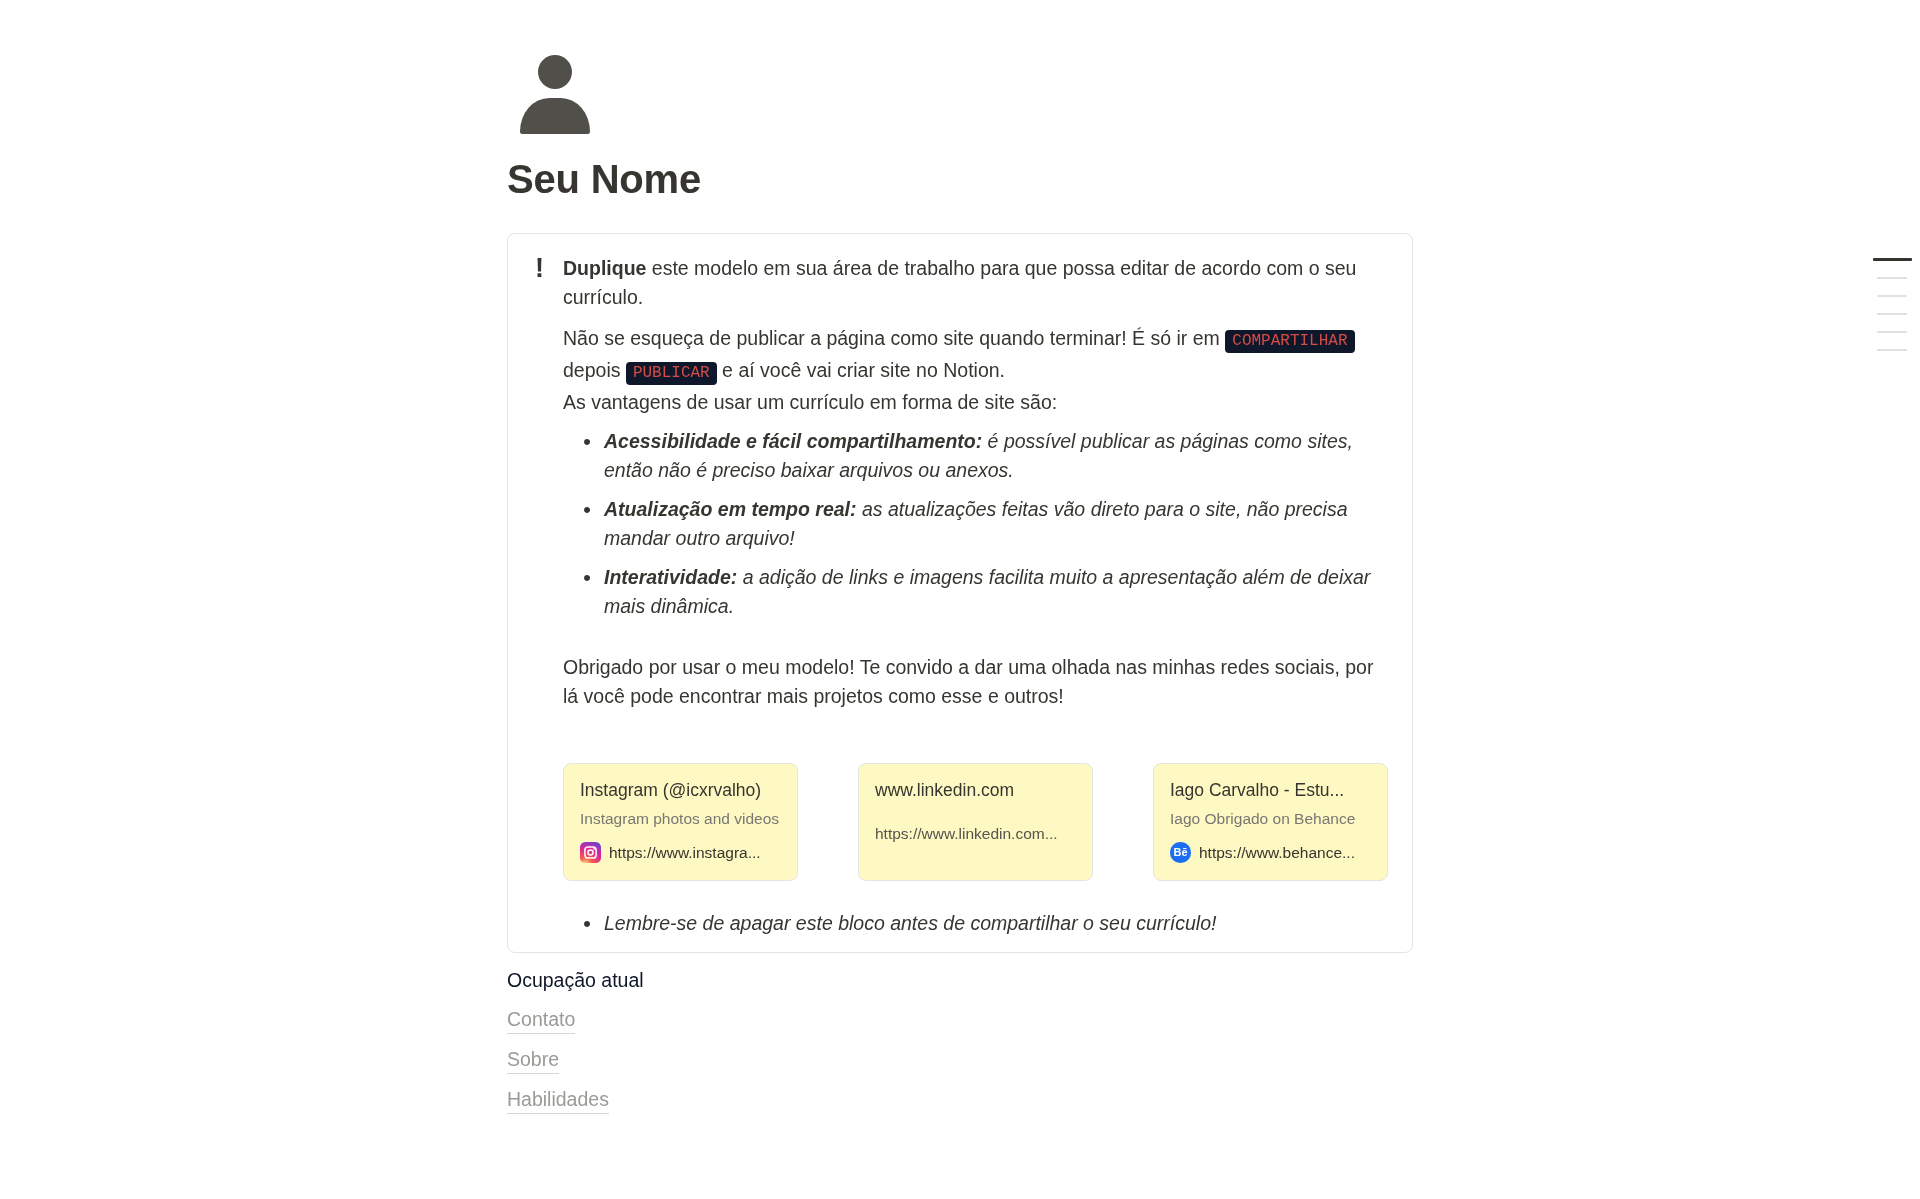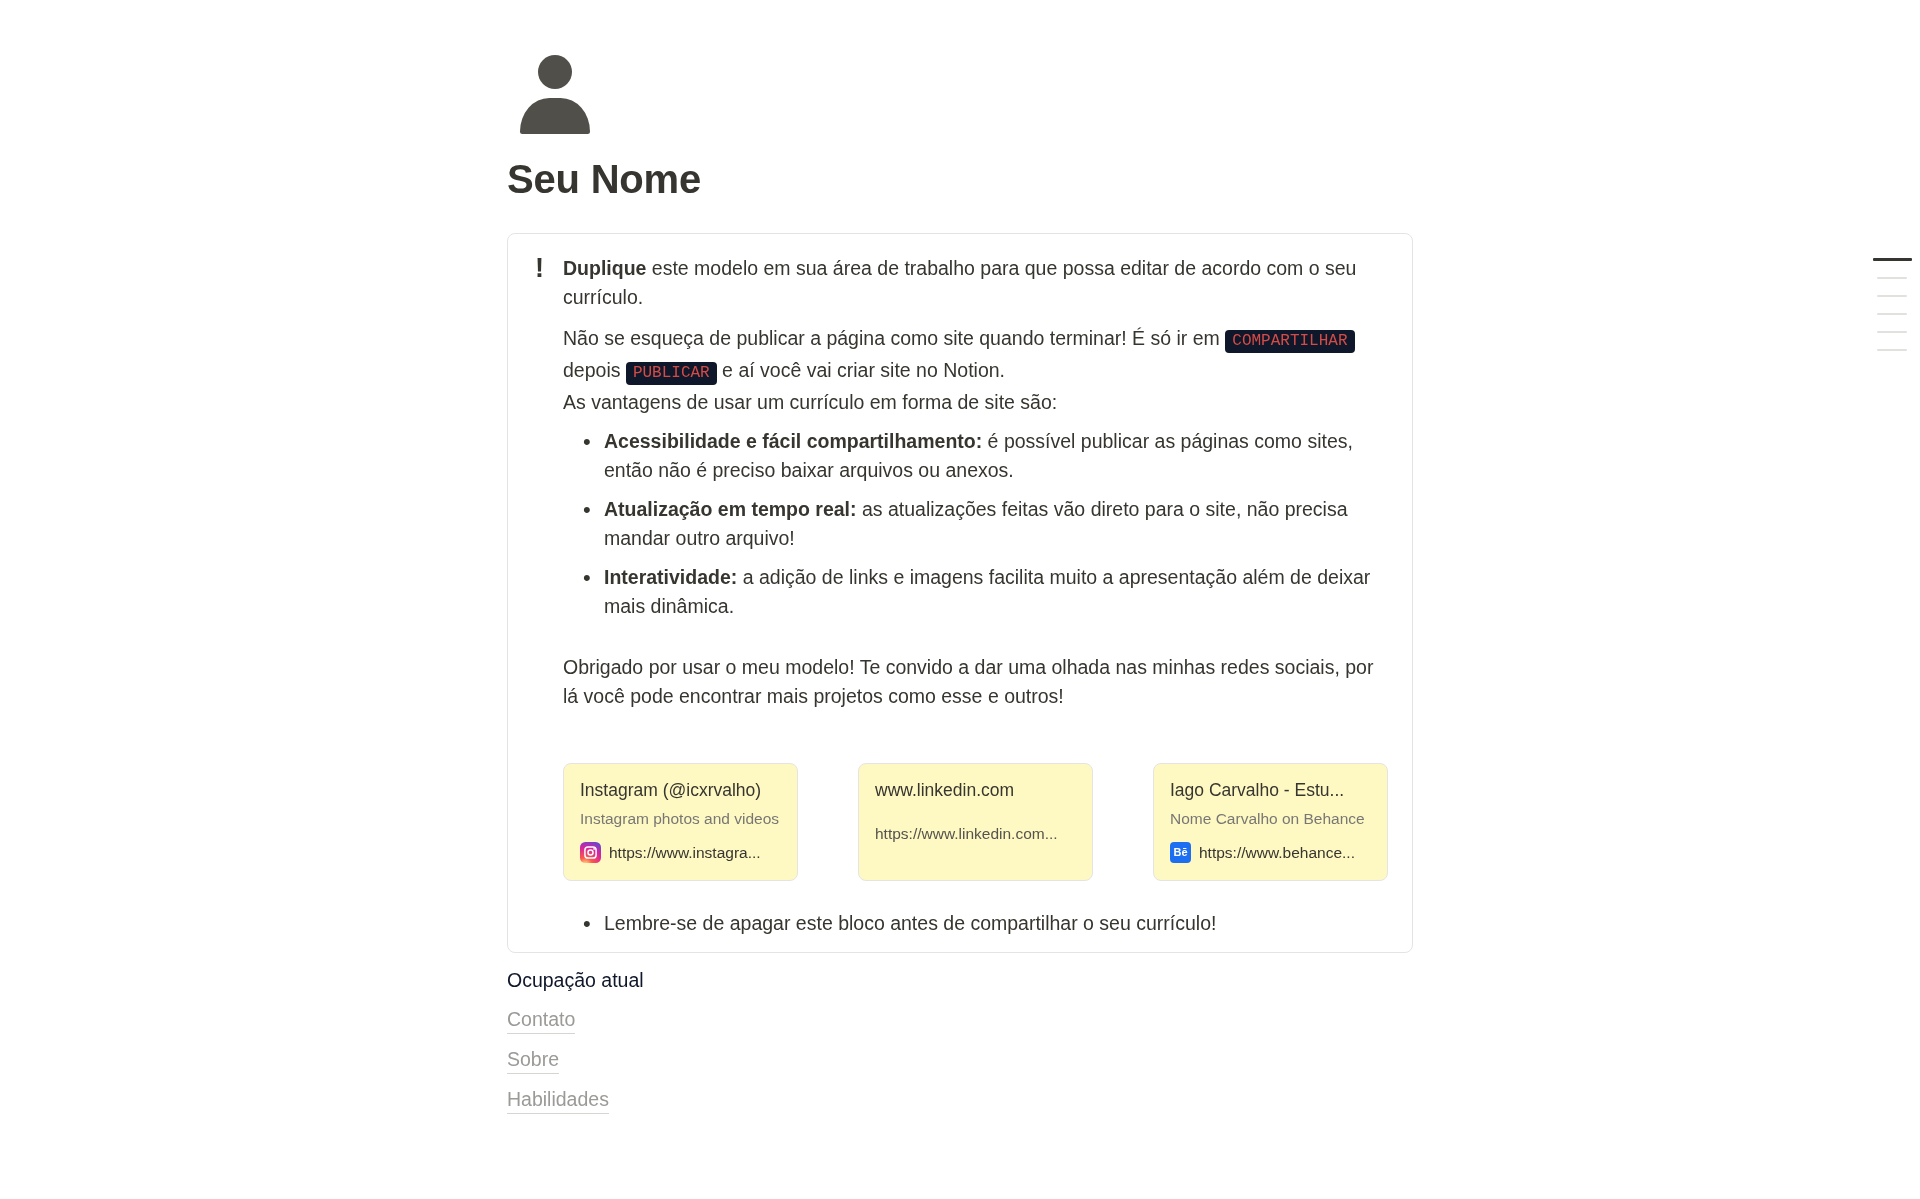--- a/index.html
+++ b/index.html
@@ -25,41 +25,41 @@
                   color: #37352f; padding-left: 7px; }
   .callout-body { flex: 1; font-size: 19.5px; line-height: 29px; min-width: 0; }
   .callout-body p.block { margin-top: 12px; }
   .callout-body p.block:first-child { margin-top: 0; }
   .callout-body p.tight { margin-top: 0; }
   .inline-code { font-family: "Liberation Mono", monospace; font-size: 16px; color: #d44c47;
                  background: #0f172a; border-radius: 4px; padding: 2px 7px 3px; white-space: nowrap; }
 
   
   ul.bullets { list-style: none; margin-top: 6px; }
-  ul.bullets li { position: relative; padding-left: 41px; margin-top: 10px; }
+  ul.bullets li { position: relative; padding-left: 41px; margin-top: 10px; font-style: italic; }
   ul.bullets li::before { content: "•"; position: absolute; left: 20px; top: 0;
                           font-size: 22px; line-height: 29px; color: #37352f; }
   ul.bullets.single { margin-top: 28px; }
   ul.bullets.single li { margin-top: 0; }
 
   .thanks { margin-top: 32px; }
 
   
   .cards { display: flex; gap: 60px; margin-top: 52px; }
   .card { flex: 1; border: 1px solid #e5e4e1; border-radius: 8px; padding: 14px 16px 13px;
           cursor: pointer; min-width: 0; background: #fef9c3; }
   .card-title { font-size: 17.5px; line-height: 24px; color: #37352f; white-space: nowrap;
                 overflow: hidden; }
   .card-desc { font-size: 15.5px; line-height: 21px; color: #787774; margin-top: 6px; }
   .card-url-row { display: flex; align-items: center; gap: 8px; margin-top: 9px; }
   .card-url-row.no-favicon { margin-top: 17px; }
   .card-url { font-size: 15.5px; color: #37352f; white-space: nowrap; overflow: hidden; }
   .card-url.muted { color: #55534e; }
   .favicon { width: 21px; height: 21px; flex: 0 0 21px; }
-  .behance-favicon { width: 21px; height: 21px; flex: 0 0 21px; background: #1d6ff2; border-radius: 4px;
+  .behance-favicon { width: 21px; height: 21px; flex: 0 0 21px; background: #1d6ff2; border-radius: 10px;
                      color: #ffffff; font-size: 11px; font-weight: 700; display: flex;
                      align-items: center; justify-content: center; }
 
   
   .section-heading { font-size: 19.5px; line-height: 28px; margin-top: 13px; color: #0f172a; }
   .page-link-row { margin-top: 12px; }
   .page-link { display: inline-block; font-size: 19.5px; line-height: 26px; color: #9b9a97;
                border-bottom: 1.5px solid #d6d5d2; padding-bottom: 1px; cursor: pointer; }
 
   
@@ -125,21 +125,21 @@
 
         <div class="card">
           <div class="card-title">www.linkedin.com</div>
           <div class="card-url-row no-favicon">
             <div class="card-url muted">https://www.linkedin.com...</div>
           </div>
         </div>
 
         <div class="card">
           <div class="card-title">Iago Carvalho - Estu...</div>
-          <div class="card-desc">Nome Carvalho on Behance</div>
+          <div class="card-desc">Iago Obrigado on Behance</div>
           <div class="card-url-row">
             <div class="behance-favicon">Bē</div>
             <div class="card-url">https://www.behance...</div>
           </div>
         </div>
 
       </div>
 
       <ul class="bullets single">
         <li>Lembre-se de apagar este bloco antes de compartilhar o seu currículo!</li>

